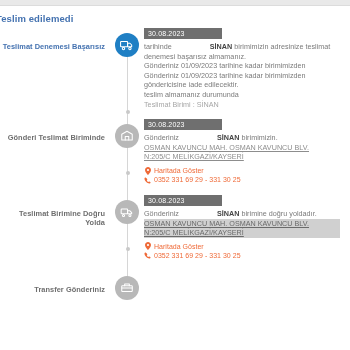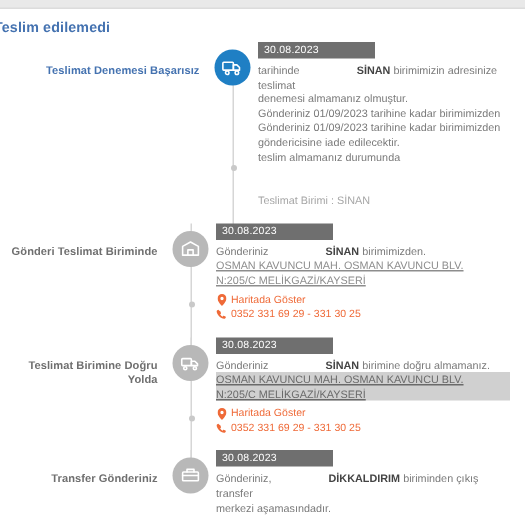--- a/index.html
+++ b/index.html
@@ -67,21 +67,20 @@
     padding-right: 7px;
     padding-top: 14px;
     font-size: 7.4px;
     font-weight: bold;
     line-height: 9.5px;
     color: #6f6f6f;
     letter-spacing: 0.05px;
   }
   .tl-label.active {
     color: #4472b0;
-    margin-left: 28px;
   }
 
   .tl-axis {
     width: 32px;
     flex: 0 0 32px;
     position: relative;
     align-self: stretch;
   }
 
   
@@ -159,21 +158,21 @@
     color: #444444;
     font-weight: bold;
     padding-left: 36px;
   }
   .desc .line { display: block; }
   .desc .addr { color: #8d8d8d; text-decoration: underline; }
   .desc .addr.sel {
     background: #d0d0d0;
     color: #6a6a6a;
   }
-  .desc .muted { color: #a6a6a6; margin-top: 20px; }
+  .desc .muted { color: #a6a6a6; }
 
   .links {
     margin-top: 4px;
   }
   .link-row {
     display: flex;
     align-items: center;
     gap: 3px;
     font-size: 7px;
     line-height: 9.5px;
@@ -205,21 +204,21 @@
               <path d="M13 9h4l3 3v3h-7z"></path>
               <circle cx="6" cy="18" r="2"></circle>
               <circle cx="17" cy="18" r="2"></circle>
             </svg>
           </div>
         </div>
         <div class="tl-body">
           <div class="date-badge">30.08.2023</div>
           <div class="desc">
             <span class="line"><span>tarihinde </span><b>SİNAN</b><span> birimimizin adresinize teslimat</span></span>
-            <span class="line"><span>denemesi almamanız olmuştur.</span></span>
+            <span class="line"><span>denemesi başarısız almamanız.</span></span>
             <span class="line"><span>Gönderiniz 01/09/2023 tarihine kadar birimimizden</span></span>
             <span class="line"><span>Gönderiniz 01/09/2023 tarihine kadar birimimizden</span></span>
             <span class="line"><span>göndericisine iade edilecektir.</span></span>
             <span class="line"><span>teslim almamanız durumunda</span></span>
             <span class="line muted">Teslimat Birimi : SİNAN</span>
           </div>
         </div>
       </div>
       <div class="tl-row">
         <div class="tl-label">Gönderi Teslimat Biriminde</div>
@@ -229,21 +228,21 @@
           <div class="tl-icon">
             <svg width="14" height="14" viewBox="0 0 24 24" fill="none" stroke="#ffffff" stroke-width="1.8" stroke-linecap="round" stroke-linejoin="round">
               <path d="M3 9l9-5 9 5v10H3z"></path>
               <path d="M9 19v-6h6v6"></path>
             </svg>
           </div>
         </div>
         <div class="tl-body">
           <div class="date-badge">30.08.2023</div>
           <div class="desc">
-            <span class="line"><span>Gönderiniz </span><b>SİNAN</b><span> birimimizden.</span></span>
+            <span class="line"><span>Gönderiniz </span><b>SİNAN</b><span> birimimizin.</span></span>
             <span class="line addr">OSMAN KAVUNCU MAH. OSMAN KAVUNCU BLV.</span>
             <span class="line addr">N:205/C MELİKGAZİ/KAYSERİ</span>
           </div>
           <div class="links">
             <a class="link-row" style="text-decoration: none;">
               <span class="ic">
                 <svg width="6" height="8" viewBox="0 0 12 16" fill="#ef6a38">
                   <path d="M6 0C2.7 0 0 2.7 0 6c0 4.5 6 10 6 10s6-5.5 6-10c0-3.3-2.7-6-6-6zm0 8.2A2.2 2.2 0 1 1 6 3.8a2.2 2.2 0 0 1 0 4.4z"></path>
                 </svg>
               </span>
@@ -270,21 +269,21 @@
               <rect x="2" y="7" width="11" height="8" rx="1"></rect>
               <path d="M13 10h4l3 3v2h-7z"></path>
               <circle cx="6" cy="18" r="1.8"></circle>
               <circle cx="17" cy="18" r="1.8"></circle>
             </svg>
           </div>
         </div>
         <div class="tl-body">
           <div class="date-badge">30.08.2023</div>
           <div class="desc">
-            <span class="line"><span>Gönderiniz </span><b>SİNAN</b><span> birimine doğru almamanız.</span></span>
+            <span class="line"><span>Gönderiniz </span><b>SİNAN</b><span> birimine doğru yoldadır.</span></span>
             <span class="line addr sel">OSMAN KAVUNCU MAH. OSMAN KAVUNCU BLV.</span>
             <span class="line addr sel">N:205/C MELİKGAZİ/KAYSERİ</span>
           </div>
           <div class="links">
             <a class="link-row" style="text-decoration: none;">
               <span class="ic">
                 <svg width="6" height="8" viewBox="0 0 12 16" fill="#ef6a38">
                   <path d="M6 0C2.7 0 0 2.7 0 6c0 4.5 6 10 6 10s6-5.5 6-10c0-3.3-2.7-6-6-6zm0 8.2A2.2 2.2 0 1 1 6 3.8a2.2 2.2 0 0 1 0 4.4z"></path>
                 </svg>
               </span>
@@ -306,23 +305,16 @@
         <div class="tl-axis">
           <div class="tl-line"></div>
           <div class="tl-icon">
             <svg width="14" height="14" viewBox="0 0 24 24" fill="none" stroke="#ffffff" stroke-width="1.8" stroke-linecap="round" stroke-linejoin="round">
               <rect x="3" y="8" width="18" height="10" rx="1"></rect>
               <path d="M3 12h18"></path>
               <path d="M8 8V5h8v3"></path>
             </svg>
           </div>
         </div>
-        <div class="tl-body">
-          <div class="date-badge">30.08.2023</div>
-          <div class="desc">
-            <span class="line"><span>Gönderiniz, </span><b>DİKKALDIRIM</b><span> biriminden çıkış transfer</span></span>
-            <span class="line"><span>merkezi aşamasındadır.</span></span>
-          </div>
-        </div>
       </div>
     </div>
 
 </div>
 
 </body></html>

